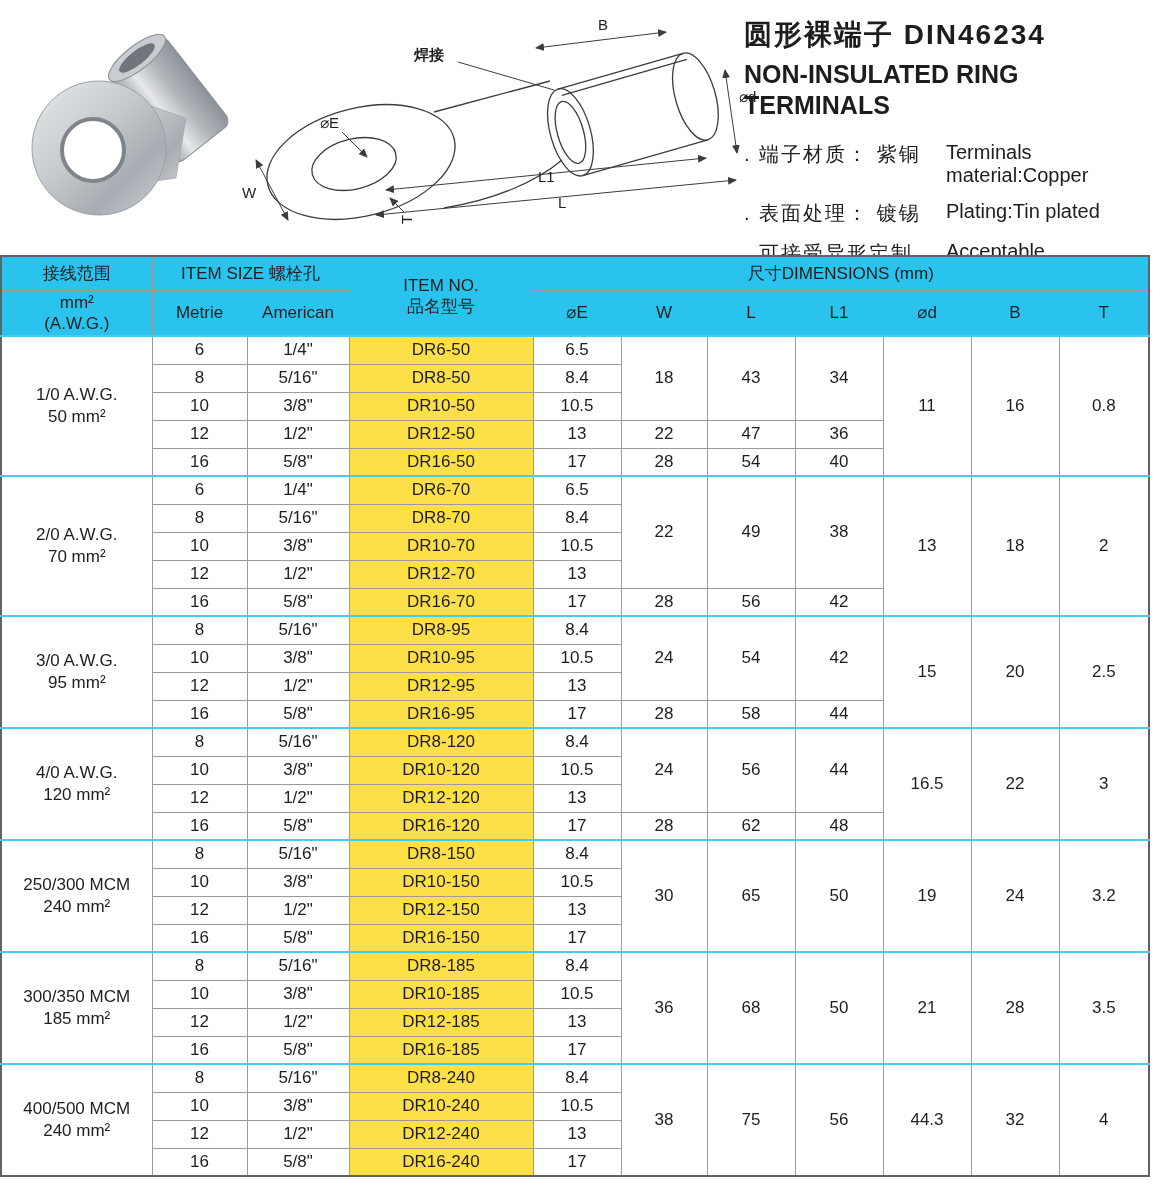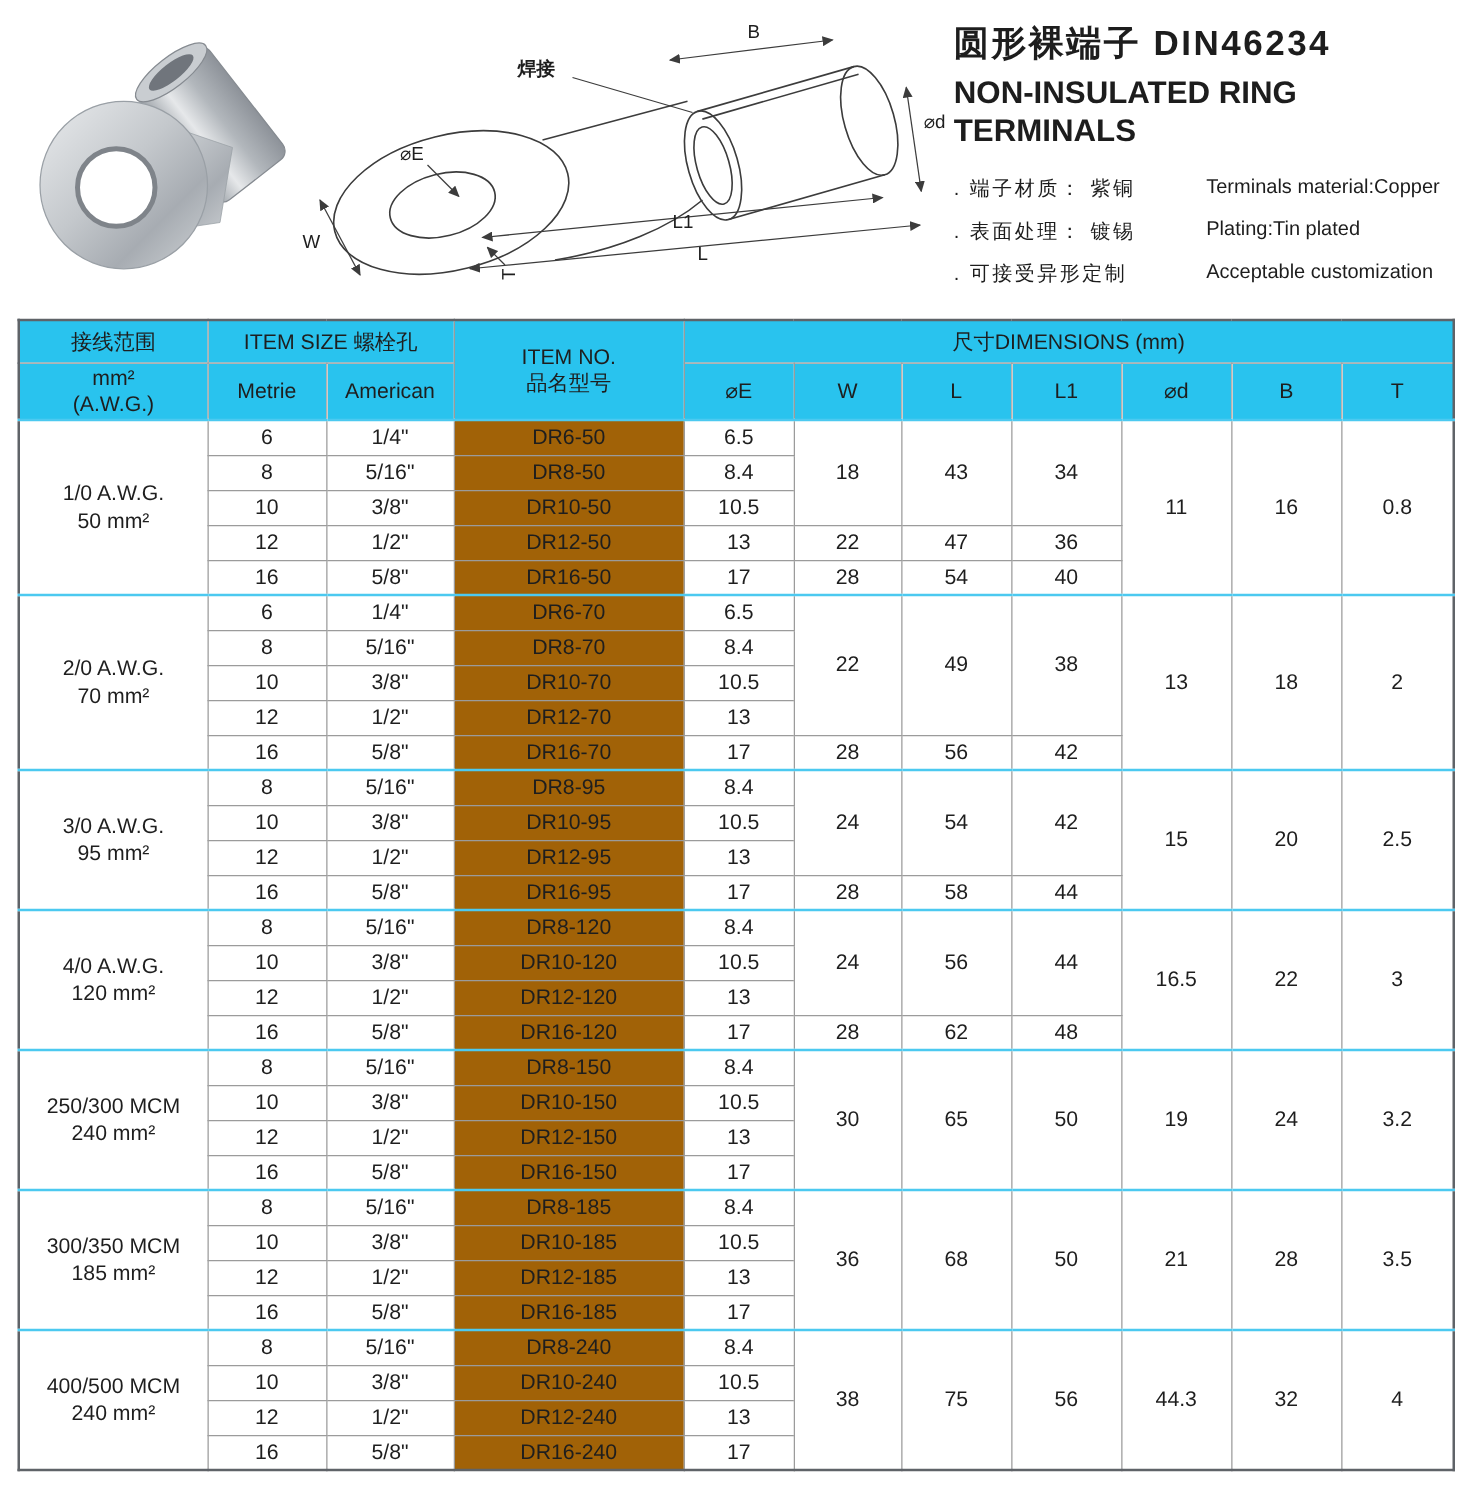--- a/index.html
+++ b/index.html
@@ -6,44 +6,44 @@
   body {
     width:1176px; height:1197px;
     font-family:"Liberation Sans","DejaVu Sans",sans-serif;
     color:#222;
   }
   .page { position:relative; width:1176px; height:1197px; overflow:hidden; background:#fff; }
 
   
   .photo   { position:absolute; left:6px;   top:20px; width:230px; height:202px; }
   .drawing { position:absolute; left:236px; top:10px; width:528px; height:218px; }
-  .titles  { position:absolute; left:763px; top:16px; width:410px; }
+  .titles  { position:absolute; left:744px; top:16px; width:410px; }
   .title-zh { margin:0; font-size:28px; font-weight:bold; letter-spacing:2px; color:#1d1d1d; }
   .title-en { margin:5px 0 0 0; font-size:25px; font-weight:bold; line-height:1.25; color:#1d1d1d; }
-  .specs { margin-top:19px; display:grid; grid-template-columns:202px 1fr; row-gap:13px; font-size:16px; color:#1d1d1d; }
+  .specs { margin-top:19px; display:grid; grid-template-columns:202px 1fr; row-gap:13px; font-size:20px; color:#1d1d1d; }
   .spec-zh { letter-spacing:2px; }
 
   
   table.spec {
-    position:absolute; left:14px; top:255px;
+    position:absolute; left:0; top:255px;
     width:1148px; border-collapse:collapse; table-layout:fixed;
     border:2px solid #5f6368;
   }
   .spec th, .spec td {
     border:1px solid #9b9b9b;
     text-align:center; vertical-align:middle;
     padding:0; font-weight:normal; font-size:17px; color:#1e1e1e;
     overflow:hidden;
   }
   .spec thead th { background:#29c3ee; }
   .spec thead tr.h1 { height:34px; }
   .spec thead tr.h2 { height:46px; }
   .spec tbody tr { height:28px; }
   .spec tbody td { background:#ffffff; }
-  .spec tbody td.col-item { background:#a16207; }
+  .spec tbody td.col-item { background:#fde047; }
   .hline { display:block; line-height:1.25; }
   .col-label div { line-height:1.3; }
   .group-start { border-top:2px solid #4cc9f0 !important; }
 
   svg text { font-family:"Liberation Sans","DejaVu Sans",sans-serif; }
 </style>
 </head>
 <body>
 
 <div class="page">

